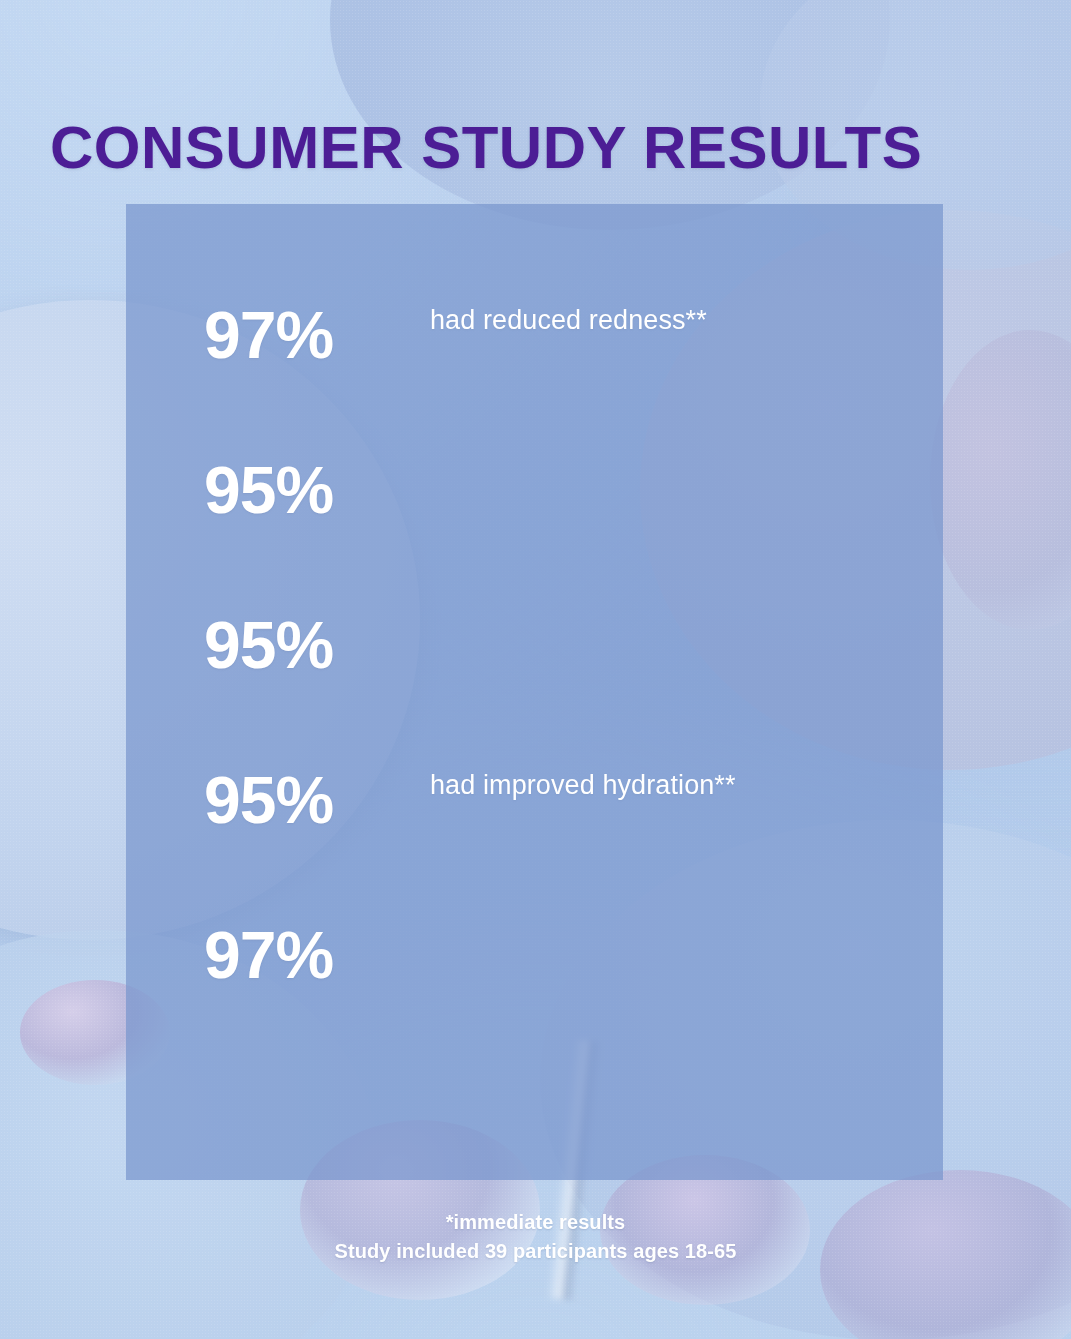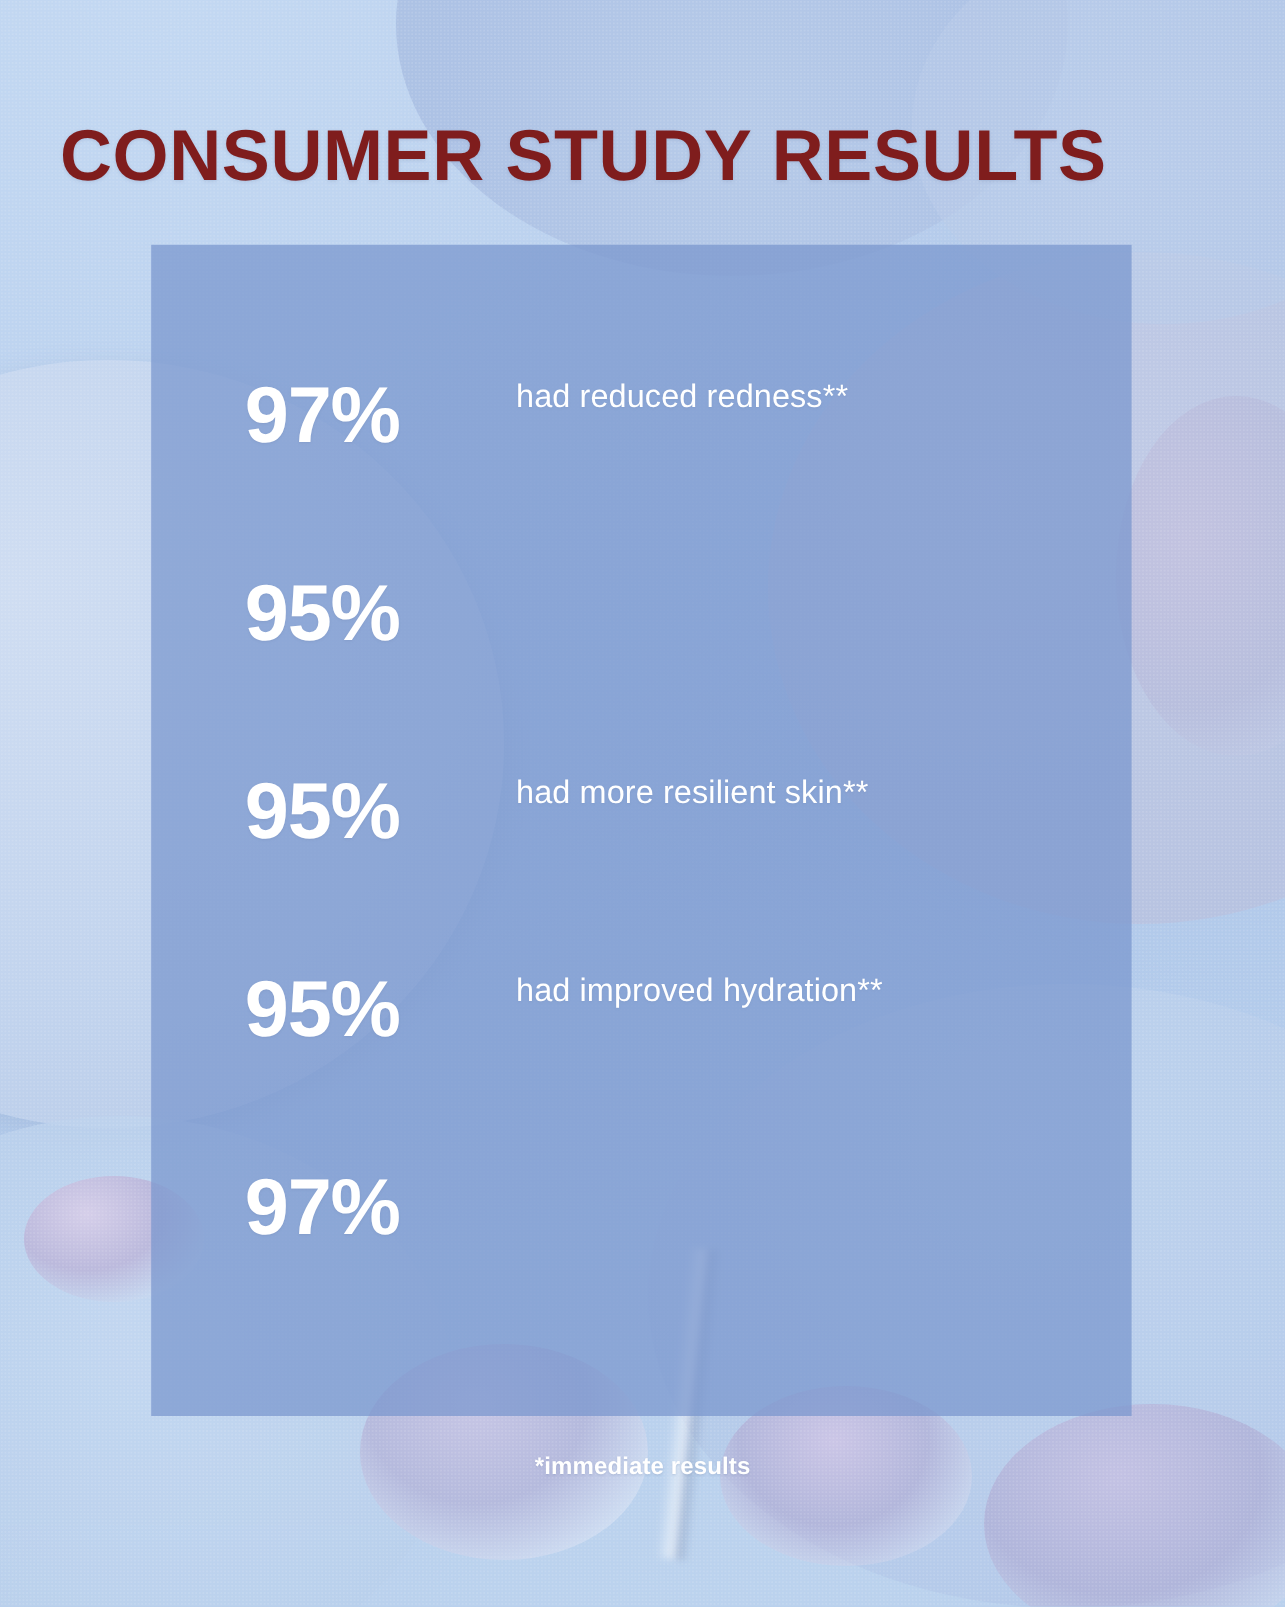--- a/index.html
+++ b/index.html
@@ -92,23 +92,23 @@
       radial-gradient(rgba(120,140,175,.35) .6px, transparent .7px);
     background-size: 3px 3px, 4px 4px;
     background-position: 0 0, 2px 1px;
     mix-blend-mode: overlay;
   }
 
   
   .title {
     position: absolute;
     left: 50px;
-    top: 58px;
+    top: 76px;
     width: 980px;
-    color: #7f1d1d;
+    color: #4c1d95;
     font-size: 60px;
     font-weight: 700;
     letter-spacing: 0.5px;
     line-height: 1.05;
     text-transform: uppercase;
     text-shadow: 0 1px 3px rgba(110,130,170,.28);
     white-space: nowrap;
   }
 
   
@@ -125,21 +125,20 @@
   .stats {
     display: flex;
     flex-direction: column;
     gap: 0;
   }
   .stat-row {
     display: flex;
     align-items: flex-start;
     height: 155px;
     padding-left: 78px;
-    margin-top: 10px;
   }
   .stat-value {
     width: 226px;
     flex: 0 0 226px;
     color: #ffffff;
     font-size: 66px;
     font-weight: 700;
     line-height: 1.02;
     letter-spacing: -1px;
     text-shadow: 0 1px 2px rgba(105,125,165,.22);
@@ -202,32 +201,32 @@
         <div class="stat-value">97%</div>
         <div class="stat-label">had reduced redness**</div>
       </div>
 
       <div class="stat-row">
         <div class="stat-value">95%</div>
       </div>
 
       <div class="stat-row">
         <div class="stat-value">95%</div>
-        <div class="stat-label">had more resilient skin**</div>
       </div>
 
       <div class="stat-row">
         <div class="stat-value">95%</div>
         <div class="stat-label">had improved hydration**</div>
       </div>
 
       <div class="stat-row">
         <div class="stat-value">97%</div>
       </div>
 
     </div>
   </div>
 
   <div class="footnotes">
     <div>*immediate results</div>
+    <div>Study included 39 participants ages 18-65</div>
   </div>
 
 </div>
 
 </body></html>

